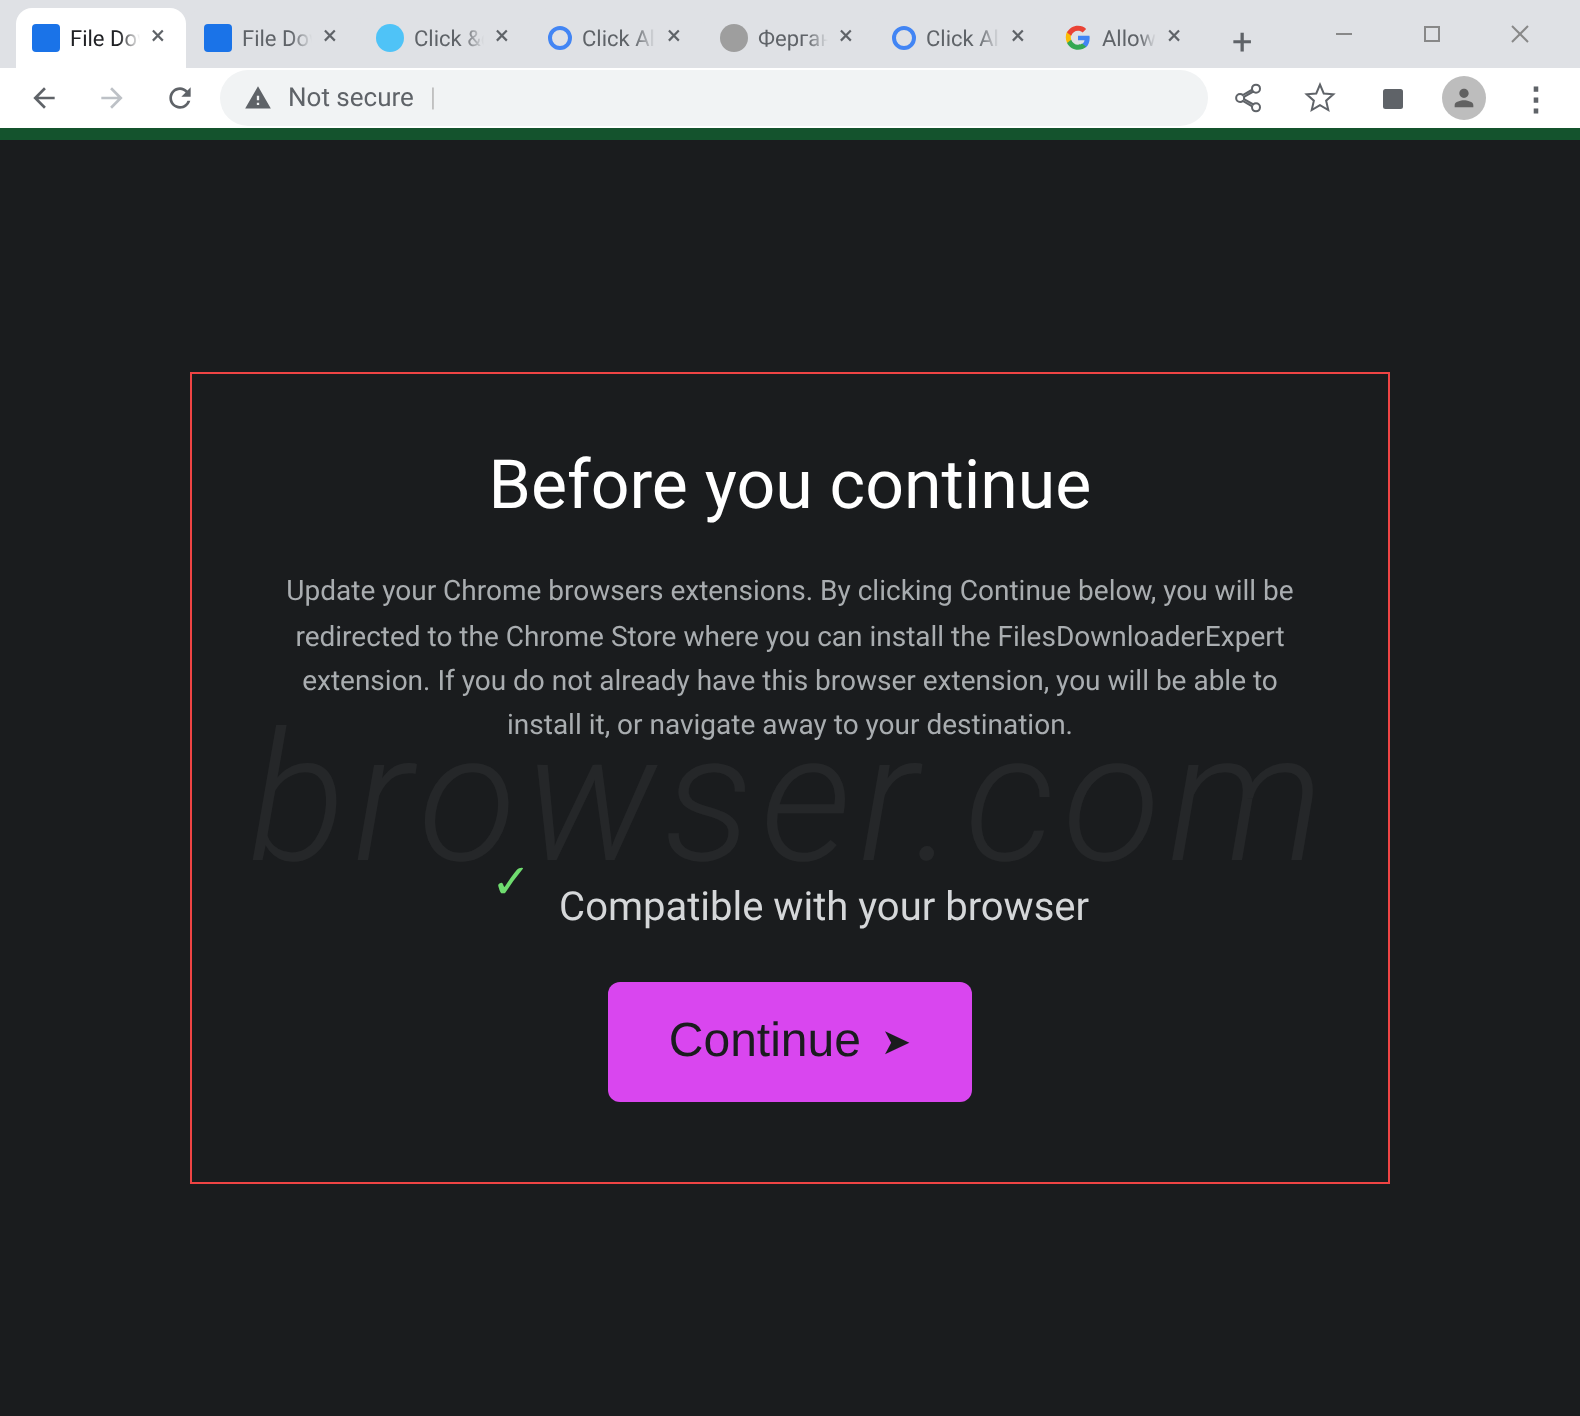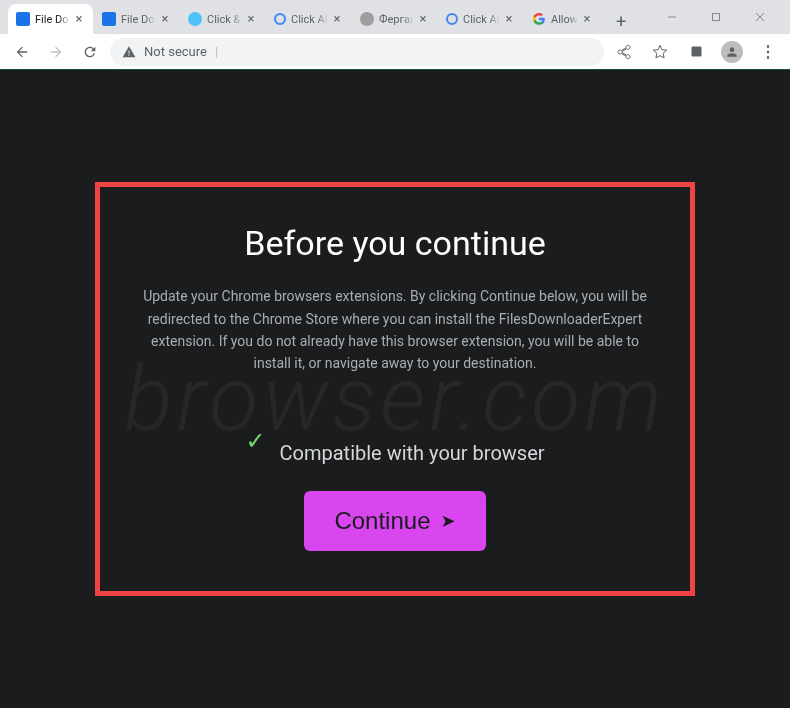--- a/index.html
+++ b/index.html
@@ -108,21 +108,21 @@
       color: #888;
       cursor: pointer;
     }
     
     .toolbar {
       display: flex;
       align-items: center;
       height: 36px;
       padding: 0 8px;
       background: #fff;
-      border-bottom: 1px solid #14532d;
+      border-bottom: 6px solid #14532d;
       gap: 6px;
     }
     .nav-btn {
       width: 28px;
       height: 28px;
       display: flex;
       align-items: center;
       justify-content: center;
       color: #5f6368;
       cursor: pointer;
@@ -191,21 +191,21 @@
       font-weight: 300;
       color: rgba(255,255,255,0.05);
       letter-spacing: 4px;
       pointer-events: none;
       user-select: none;
       font-style: italic;
       white-space: nowrap;
     }
     .modal {
       width: 600px;
-      border: 5px solid #ef4444;
+      border: 1px solid #ef4444;
       padding: 36px 38px 40px 38px;
       text-align: center;
       position: relative;
       z-index: 2;
     }
     .modal h1 {
       color: #fff;
       font-size: 34px;
       font-weight: 400;
       margin-bottom: 22px;

